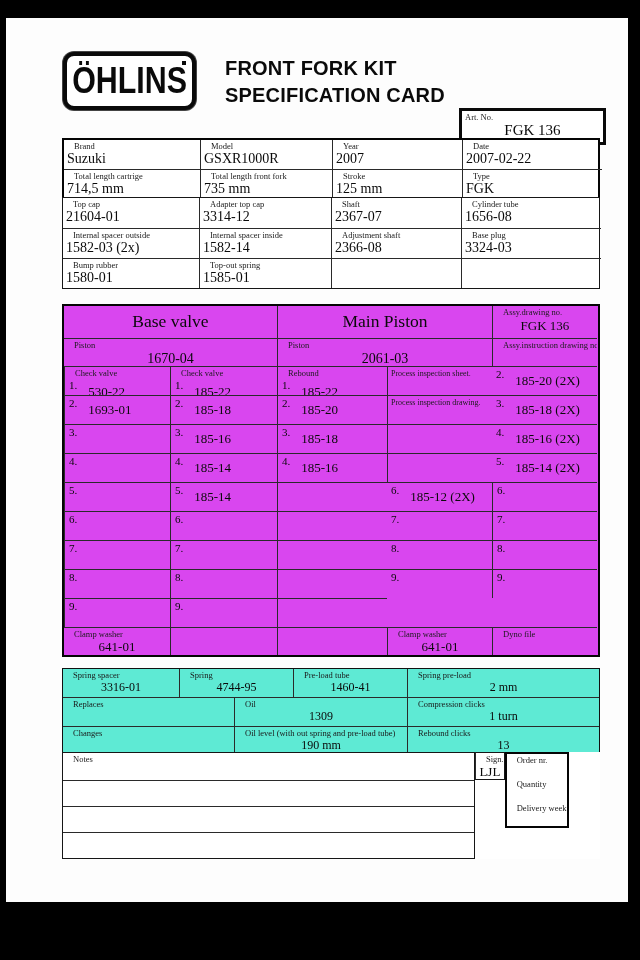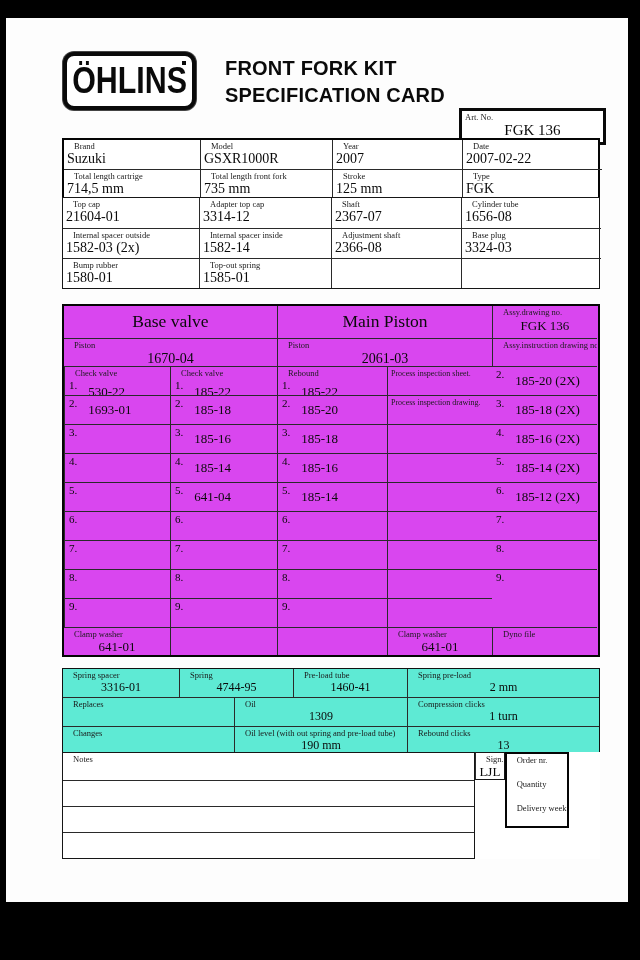--- a/index.html
+++ b/index.html
@@ -267,23 +267,20 @@
         <div class="vcell">
           <div class="plbl"></div>
         </div>
         <div class="vcell first">
           <div class="ventry"><span class="vnum">5.</span><span class="vval">185-14 (2X)</span></div>
         </div>
         <div class="vcell">
           <div class="ventry"><span class="vnum">5.</span><span class="vval"></span></div>
         </div>
         <div class="vcell">
-          <div class="ventry"><span class="vnum">5.</span><span class="vval">641-04</span></div>
-        </div>
-        <div class="vcell">
           <div class="ventry"><span class="vnum">5.</span><span class="vval">185-14</span></div>
         </div>
         <div class="vcell">
           <div class="plbl"></div>
         </div>
         <div class="vcell first">
           <div class="ventry"><span class="vnum">6.</span><span class="vval">185-12 (2X)</span></div>
         </div>
         <div class="vcell">
           <div class="ventry"><span class="vnum">6.</span><span class="vval"></span></div>

